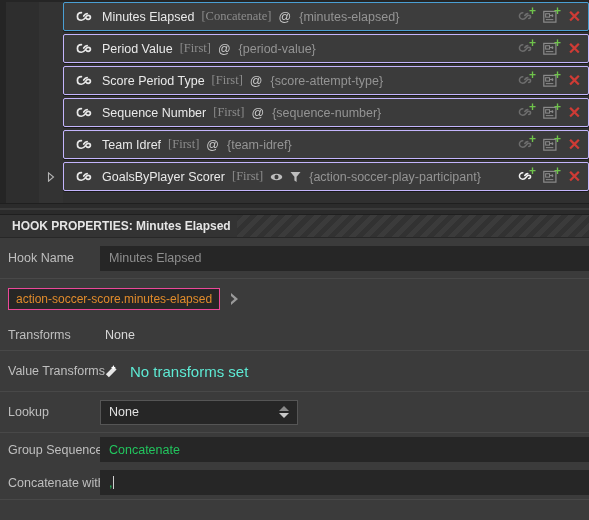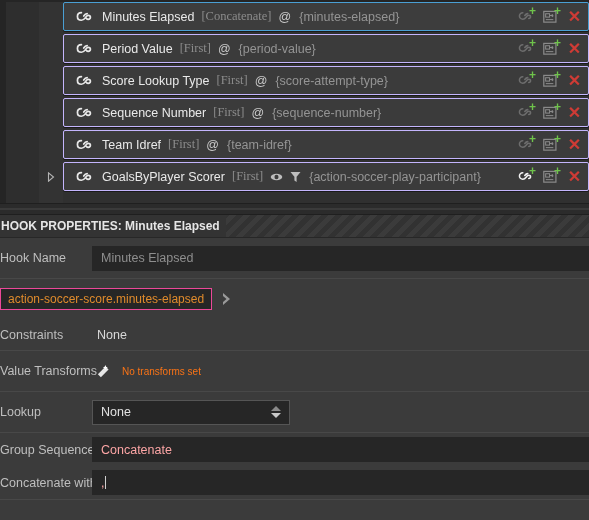--- a/index.html
+++ b/index.html
@@ -202,21 +202,21 @@
       );
     display: flex;
     align-items: center;
     box-sizing: border-box;
     border-bottom: 1px solid #272727;
   }
   .props-header-title {
     color: #e6e6e6;
     font-size: 12px;
     font-weight: bold;
-    padding-left: 1px;
+    padding-left: 12px;
     background: #333333;
     height: 100%;
     display: flex;
     align-items: center;
     padding-right: 6px;
     white-space: nowrap;
   }
 
   
   .props-body {
@@ -234,21 +234,21 @@
   .prop-sep {
     height: 1px;
     background: #313131;
     border-bottom: 1px solid #484848;
     box-sizing: border-box;
   }
   .prop-row {
     display: flex;
     align-items: center;
     height: 40px;
-    padding-left: 0;
+    padding-left: 8px;
     box-sizing: border-box;
   }
   .prop-row.short { height: 31px; }
   .prop-label {
     flex: 0 0 auto;
     width: 92px;
     color: #bfbfbf;
     font-size: 12.5px;
     white-space: nowrap;
   }
@@ -258,21 +258,21 @@
     border: 1px solid #262626;
     height: 25px;
     display: flex;
     align-items: center;
     color: #8e8e8e;
     font-size: 12.5px;
     padding-left: 8px;
     box-sizing: border-box;
   }
   .input-wide { flex: 1 1 auto; margin-right: 0px; }
-  .input-value-bright { color: #fca5a5; }
+  .input-value-bright { color: #22c55e; }
 
   .target-node-box {
     background: #262626;
     border: 1px solid #ec4899;
     height: 22px;
     display: inline-flex;
     align-items: center;
     padding: 0 7px;
     color: #e08b2c;
     font-size: 12px;
@@ -294,22 +294,22 @@
   }
 
   .transform-wand {
     width: 22px;
     display: flex;
     align-items: center;
     justify-content: center;
     color: #e0e0e0;
   }
   .transform-note {
-    color: #f97316;
-    font-size: 10px;
+    color: #5eead4;
+    font-size: 15px;
     margin-left: 8px;
   }
 
   .dropdown {
     position: relative;
     width: 198px;
     height: 25px;
     background: #262626;
     border: 1px solid #555555;
     box-sizing: border-box;
@@ -417,21 +417,21 @@
             <span class="act-x">✕</span>
           </span>
         </div>
         <div class="hook-row">
           <span class="hook-icon">
             <svg width="18" height="14" viewBox="0 0 20 14">
               <path d="M6 2.2 C3.3 2.2 1.6 4 1.6 6.4 C1.6 8.8 3.4 10.6 6 10.6 C8 10.6 9.3 9.4 10.2 8 C11.1 6.5 12.1 5.2 13.6 5.2 C15 5.2 16 6.2 16 7.4 C16 8.7 15 9.6 13.6 9.6 C12.6 9.6 11.9 9.1 11.3 8.3" fill="none" stroke="#e8e8e8" stroke-width="1.9" stroke-linecap="round"></path>
               <path d="M8.6 5.9 C9.4 4.6 10.6 3.3 12.4 3.3" fill="none" stroke="#e8e8e8" stroke-width="1.9" stroke-linecap="round"></path>
             </svg>
           </span>
-          <span class="hook-title">Score Lookup Type</span>
+          <span class="hook-title">Score Period Type</span>
           <span class="hook-func">[First]</span>
           <span class="hook-at">@</span>
           <span class="hook-path">{score-attempt-type}</span>
           <span class="hook-actions">
             <span class="act">
               <svg width="16" height="13" viewBox="0 0 20 14">
                 <path d="M6 2.4 C3.4 2.4 1.8 4.1 1.8 6.4 C1.8 8.7 3.5 10.4 6 10.4 C8 10.4 9.2 9.2 10.1 7.9 C11 6.5 11.9 5.3 13.4 5.3 C14.7 5.3 15.7 6.2 15.7 7.4 C15.7 8.6 14.7 9.5 13.4 9.5" fill="none" stroke="#6d6d6d" stroke-width="1.9" stroke-linecap="round"></path>
                 <path d="M8.5 5.8 C9.3 4.6 10.5 3.4 12.2 3.4" fill="none" stroke="#6d6d6d" stroke-width="1.9" stroke-linecap="round"></path>
               </svg>
               <span class="plus">+</span>
@@ -580,21 +580,21 @@
     <div class="prop-group">
       <div class="prop-row">
         <div class="target-node-box">action-soccer-score.minutes-elapsed</div>
         <div class="chev">
           <svg width="16" height="16" viewBox="0 0 16 16">
             <path d="M4 2 L11 8 L4 14 L4 11 L7.5 8 L4 5 Z" fill="#9a9a9a"></path>
           </svg>
         </div>
       </div>
       <div class="prop-row short">
-        <div class="prop-label">Constraints</div>
+        <div class="prop-label">Transforms</div>
         <div class="plain-value">None</div>
       </div>
     </div>
     <div class="prop-sep"></div>
 
     <div class="prop-group">
       <div class="prop-row">
         <div class="prop-label">Value Transforms</div>
         <div class="transform-wand">
           <svg width="15" height="15" viewBox="0 0 16 16">

